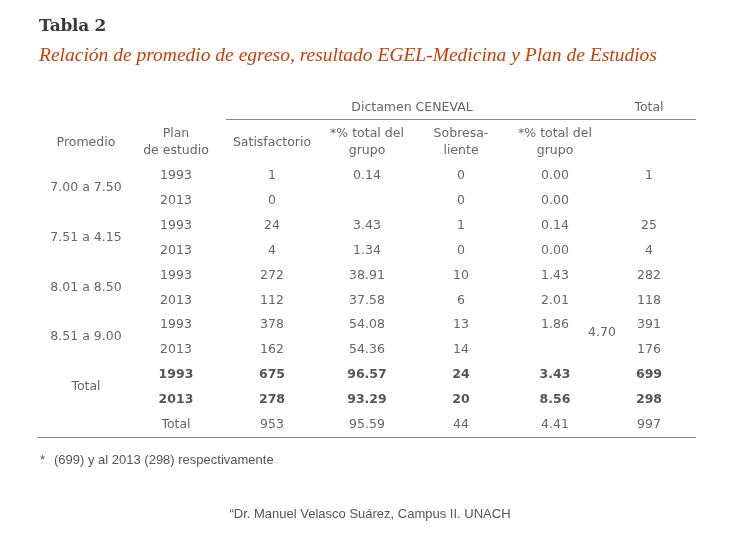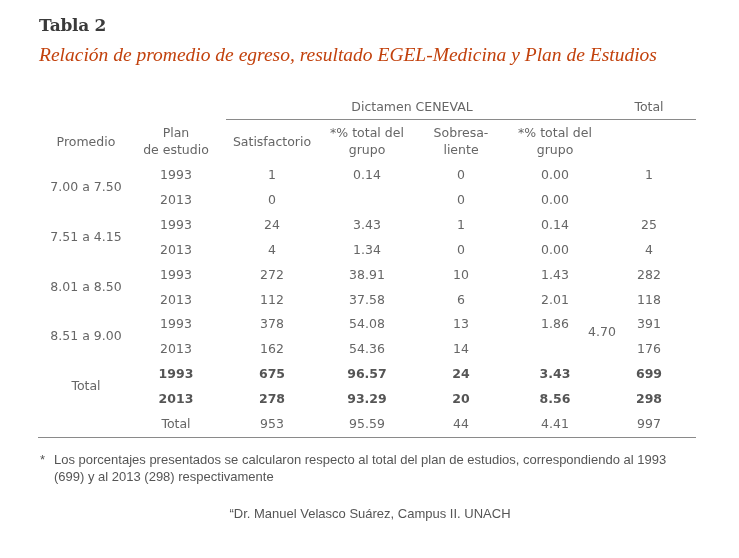--- a/index.html
+++ b/index.html
@@ -134,19 +134,18 @@
         <div class="cell" style="left: 555px; top: 416px;">4.41</div>
         <div class="cell" style="left: 649px; top: 416px;">997</div>
       </div>
     </div>
 
   <div class="bot-line"></div>
 </div>
 
 <div class="note">
   <span class="ast">*</span>
-  <div class="txt">Los porcentajes presentados se calcularon respecto al total del plan de estudios, correspondiendo al 1993</div>
   <div class="txt">(699) y al 2013 (298) respectivamente</div>
 </div>
 
 <div class="src">
   <div>“Dr. Manuel Velasco Suárez, Campus II. UNACH</div>
 </div>
 
 </body></html>

